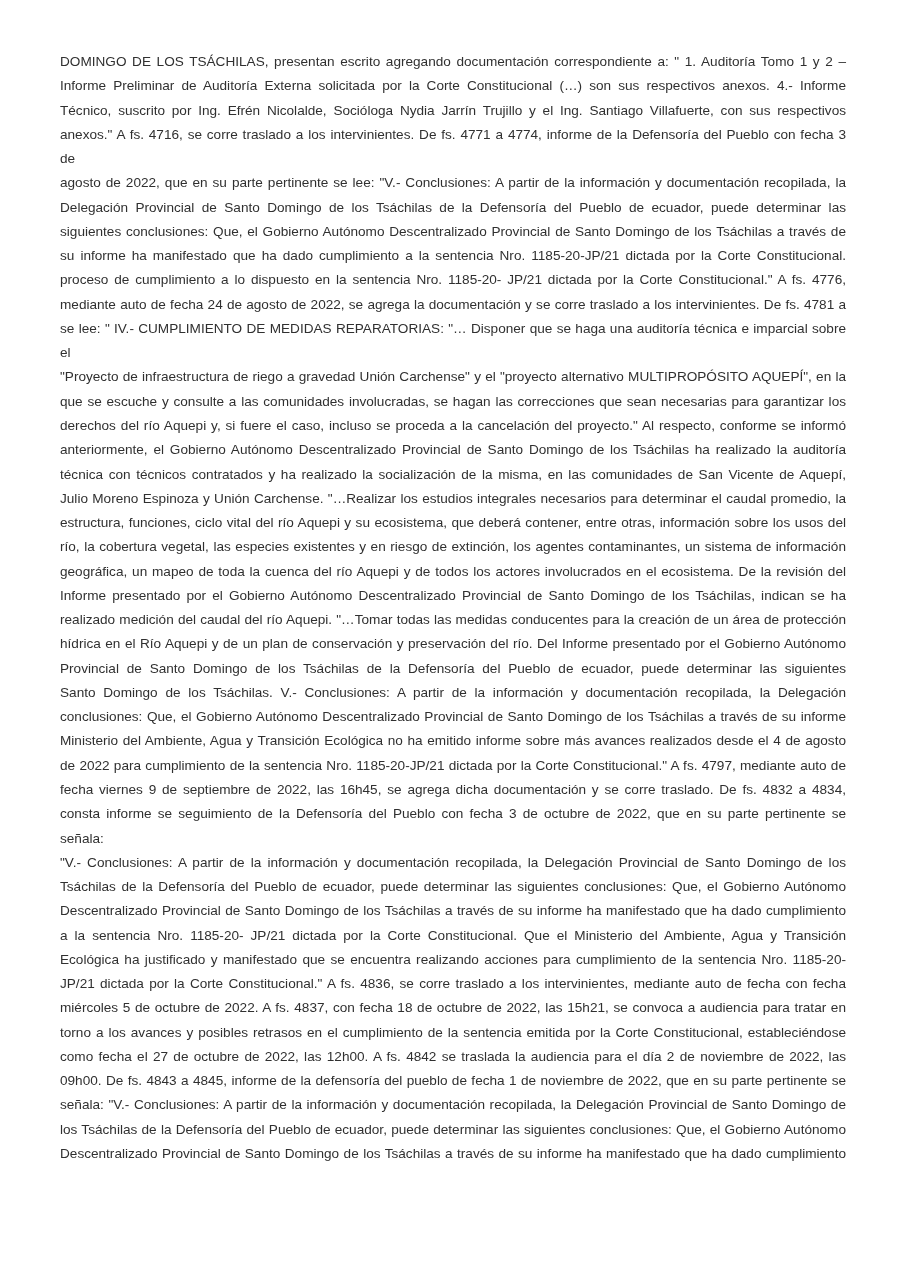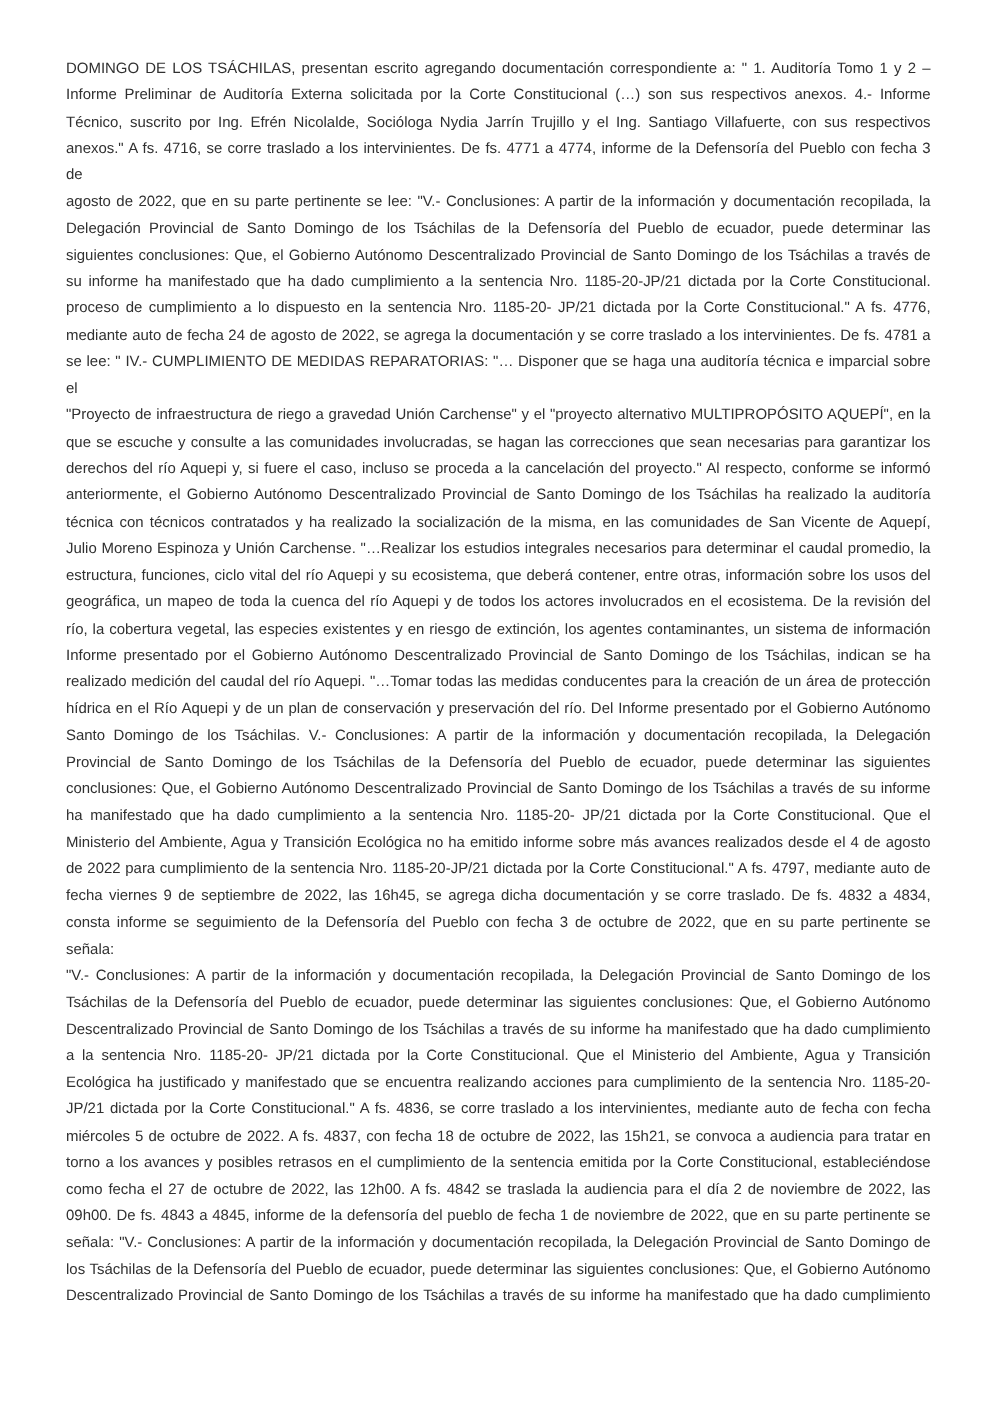--- a/index.html
+++ b/index.html
@@ -68,39 +68,38 @@
       <div class="line">derechos del río Aquepi y, si fuere el caso, incluso se proceda a la cancelación del proyecto." Al respecto, conforme se informó</div>
 
       <div class="line">anteriormente, el Gobierno Autónomo Descentralizado Provincial de Santo Domingo de los Tsáchilas ha realizado la auditoría</div>
 
       <div class="line">técnica con técnicos contratados y ha realizado la socialización de la misma, en las comunidades de San Vicente de Aquepí,</div>
 
       <div class="line">Julio Moreno Espinoza y Unión Carchense. "…Realizar los estudios integrales necesarios para determinar el caudal promedio, la</div>
 
       <div class="line">estructura, funciones, ciclo vital del río Aquepi y su ecosistema, que deberá contener, entre otras, información sobre los usos del</div>
 
+      <div class="line">río, la cobertura vegetal, las especies existentes y en riesgo de extinción, los agentes contaminantes, un sistema de información</div>
+
       <div class="line">geográfica, un mapeo de toda la cuenca del río Aquepi y de todos los actores involucrados en el ecosistema. De la revisión del</div>
-
-      <div class="line">río, la cobertura vegetal, las especies existentes y en riesgo de extinción, los agentes contaminantes, un sistema de información</div>
 
       <div class="line">Informe presentado por el Gobierno Autónomo Descentralizado Provincial de Santo Domingo de los Tsáchilas, indican se ha</div>
 
       <div class="line">realizado medición del caudal del río Aquepi. "…Tomar todas las medidas conducentes para la creación de un área de protección</div>
 
       <div class="line">hídrica en el Río Aquepi y de un plan de conservación y preservación del río. Del Informe presentado por el Gobierno Autónomo</div>
 
 
 
+      <div class="line">Provincial de Santo Domingo de los Tsáchilas de la Defensoría del Pueblo de ecuador, puede determinar las siguientes</div>
+
       <div class="line">Santo Domingo de los Tsáchilas. V.- Conclusiones: A partir de la información y documentación recopilada, la Delegación</div>
-
-      <div class="line">Provincial de Santo Domingo de los Tsáchilas de la Defensoría del Pueblo de ecuador, puede determinar las siguientes</div>
 
       <div class="line">conclusiones: Que, el Gobierno Autónomo Descentralizado Provincial de Santo Domingo de los Tsáchilas a través de su informe</div>
 
-      <div class="line">ha manifestado que ha dado cumplimiento a la sentencia Nro. 1185-20- JP/21 dictada por la Corte Constitucional. Que el</div>
 
       <div class="line">Ministerio del Ambiente, Agua y Transición Ecológica no ha emitido informe sobre más avances realizados desde el 4 de agosto</div>
 
       <div class="line">de 2022 para cumplimiento de la sentencia Nro. 1185-20-JP/21 dictada por la Corte Constitucional." A fs. 4797, mediante auto de</div>
 
       <div class="line">fecha viernes 9 de septiembre de 2022, las 16h45, se agrega dicha documentación y se corre traslado. De fs. 4832 a 4834,</div>
 
       <div class="line">consta informe se seguimiento de la Defensoría del Pueblo con fecha 3 de octubre de 2022, que en su parte pertinente se señala:</div>
 
       <div class="line">"V.- Conclusiones: A partir de la información y documentación recopilada, la Delegación Provincial de Santo Domingo de los</div>

